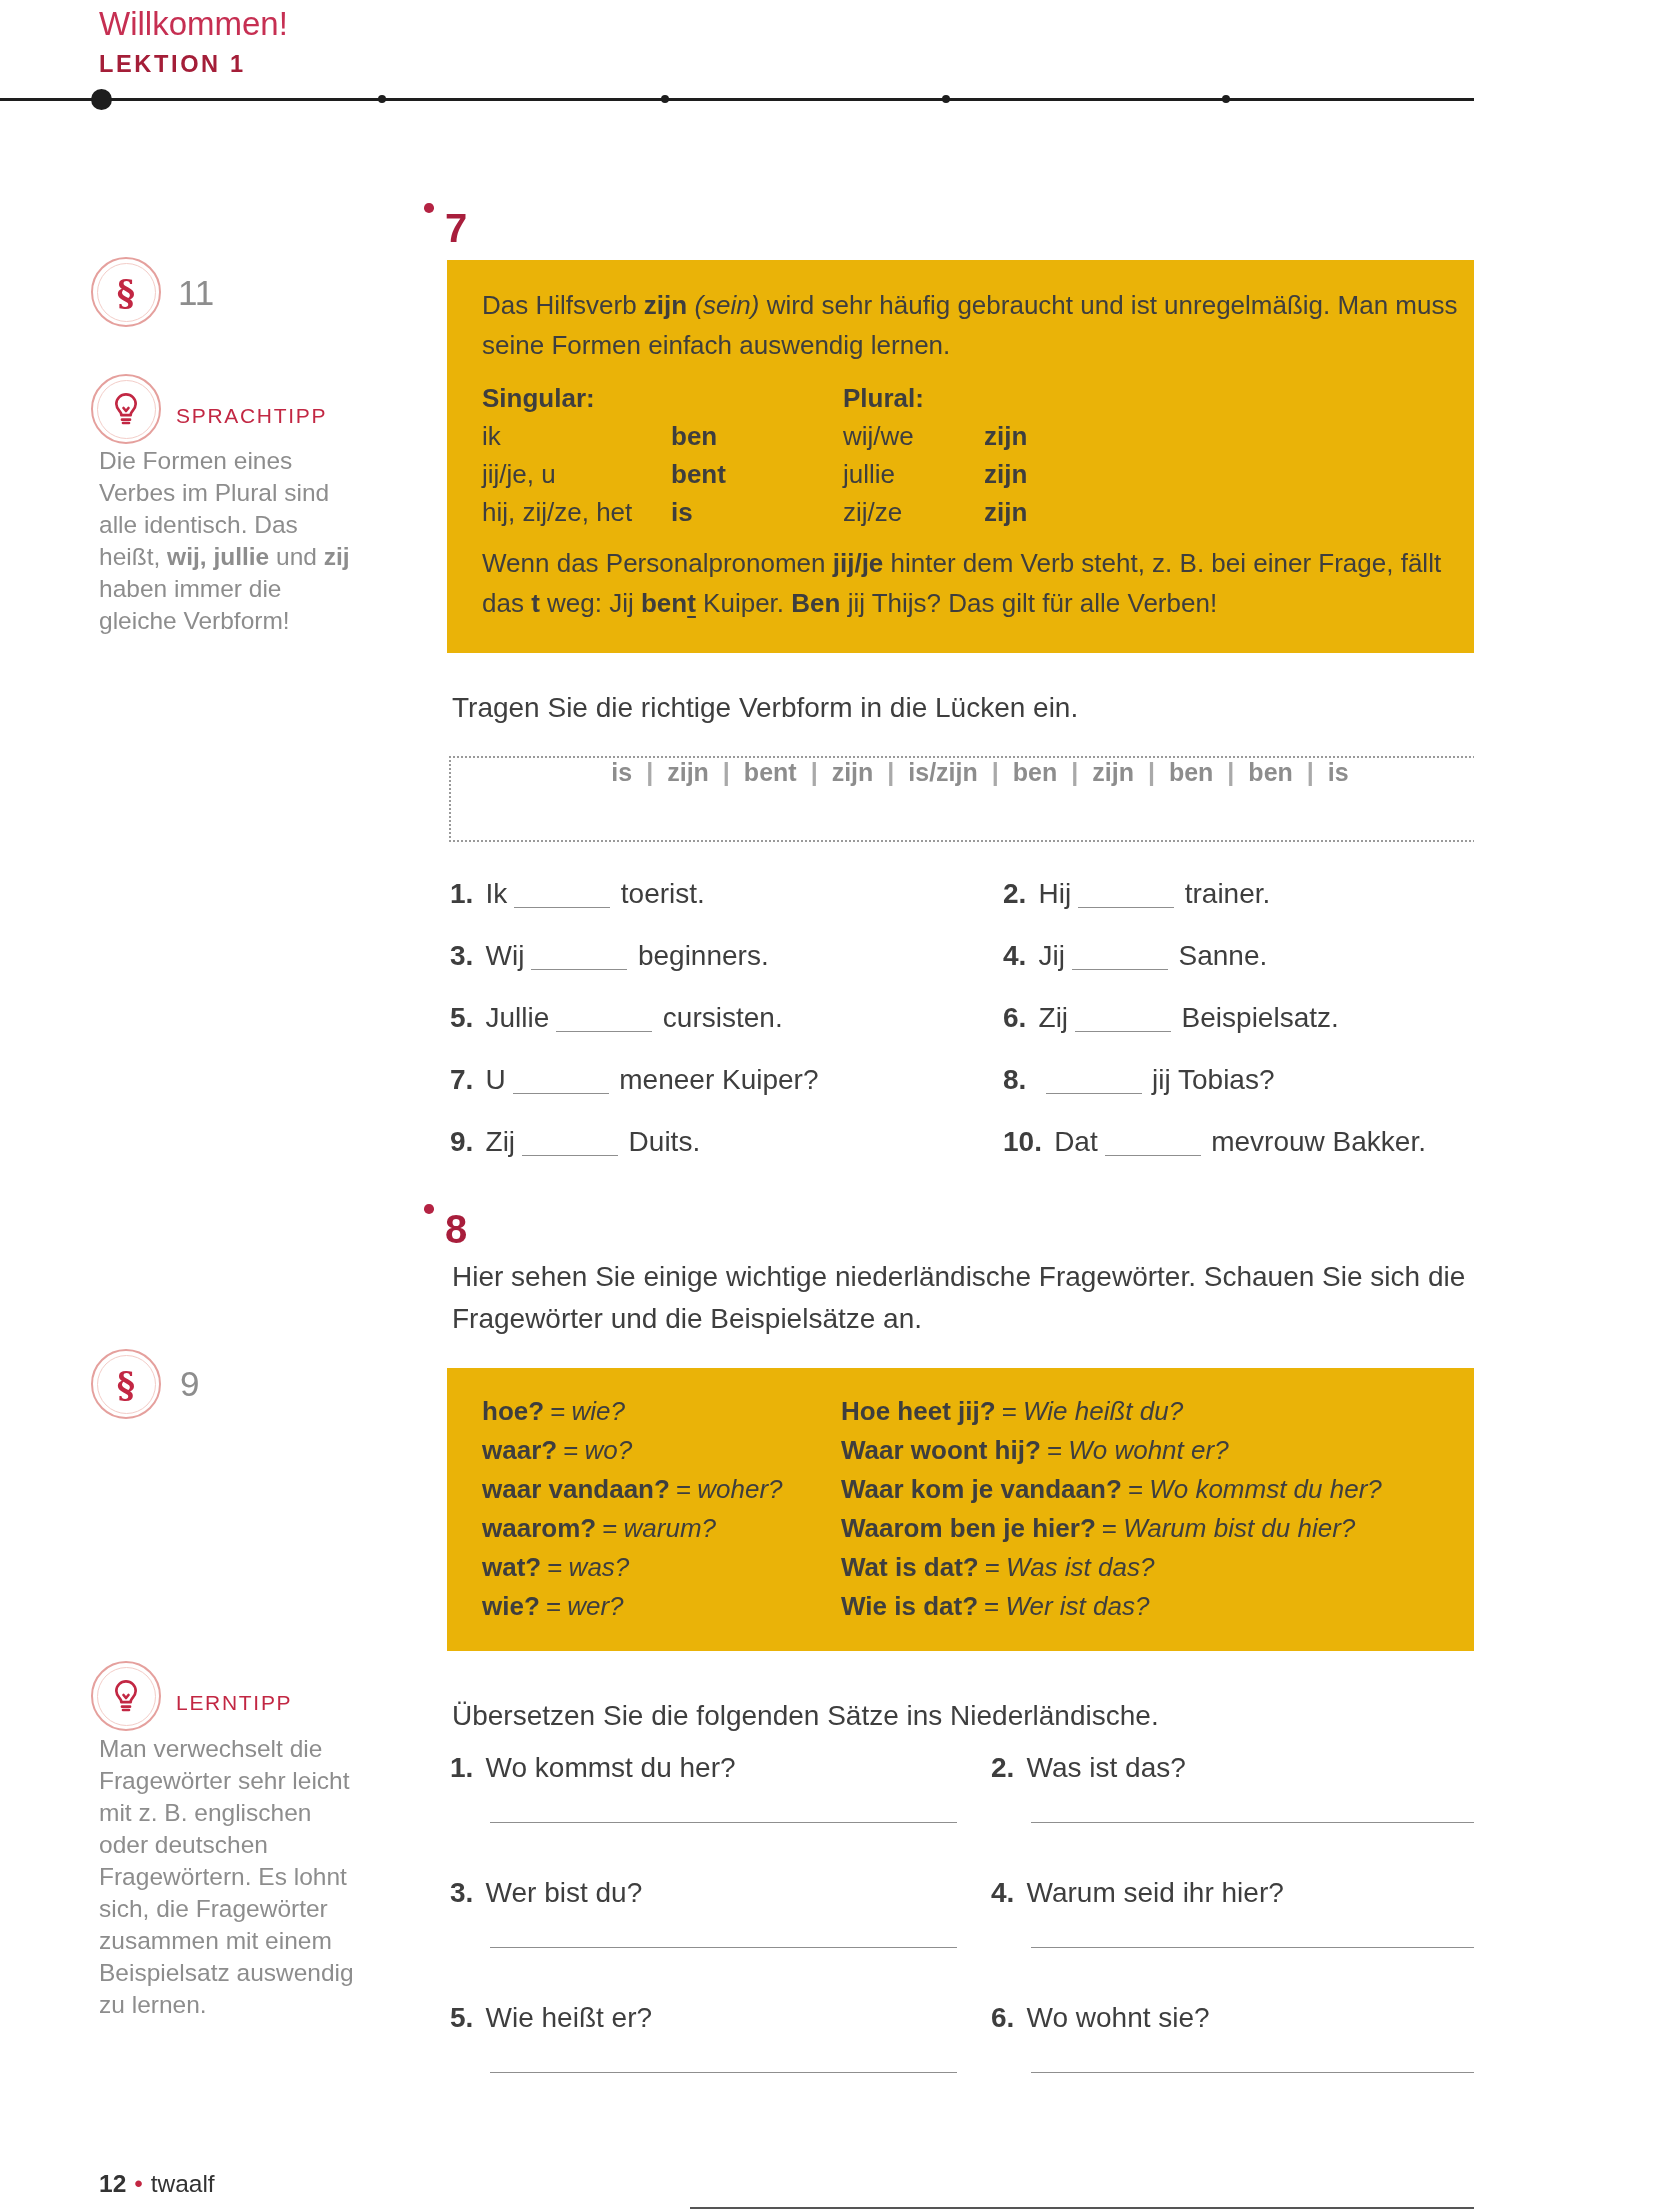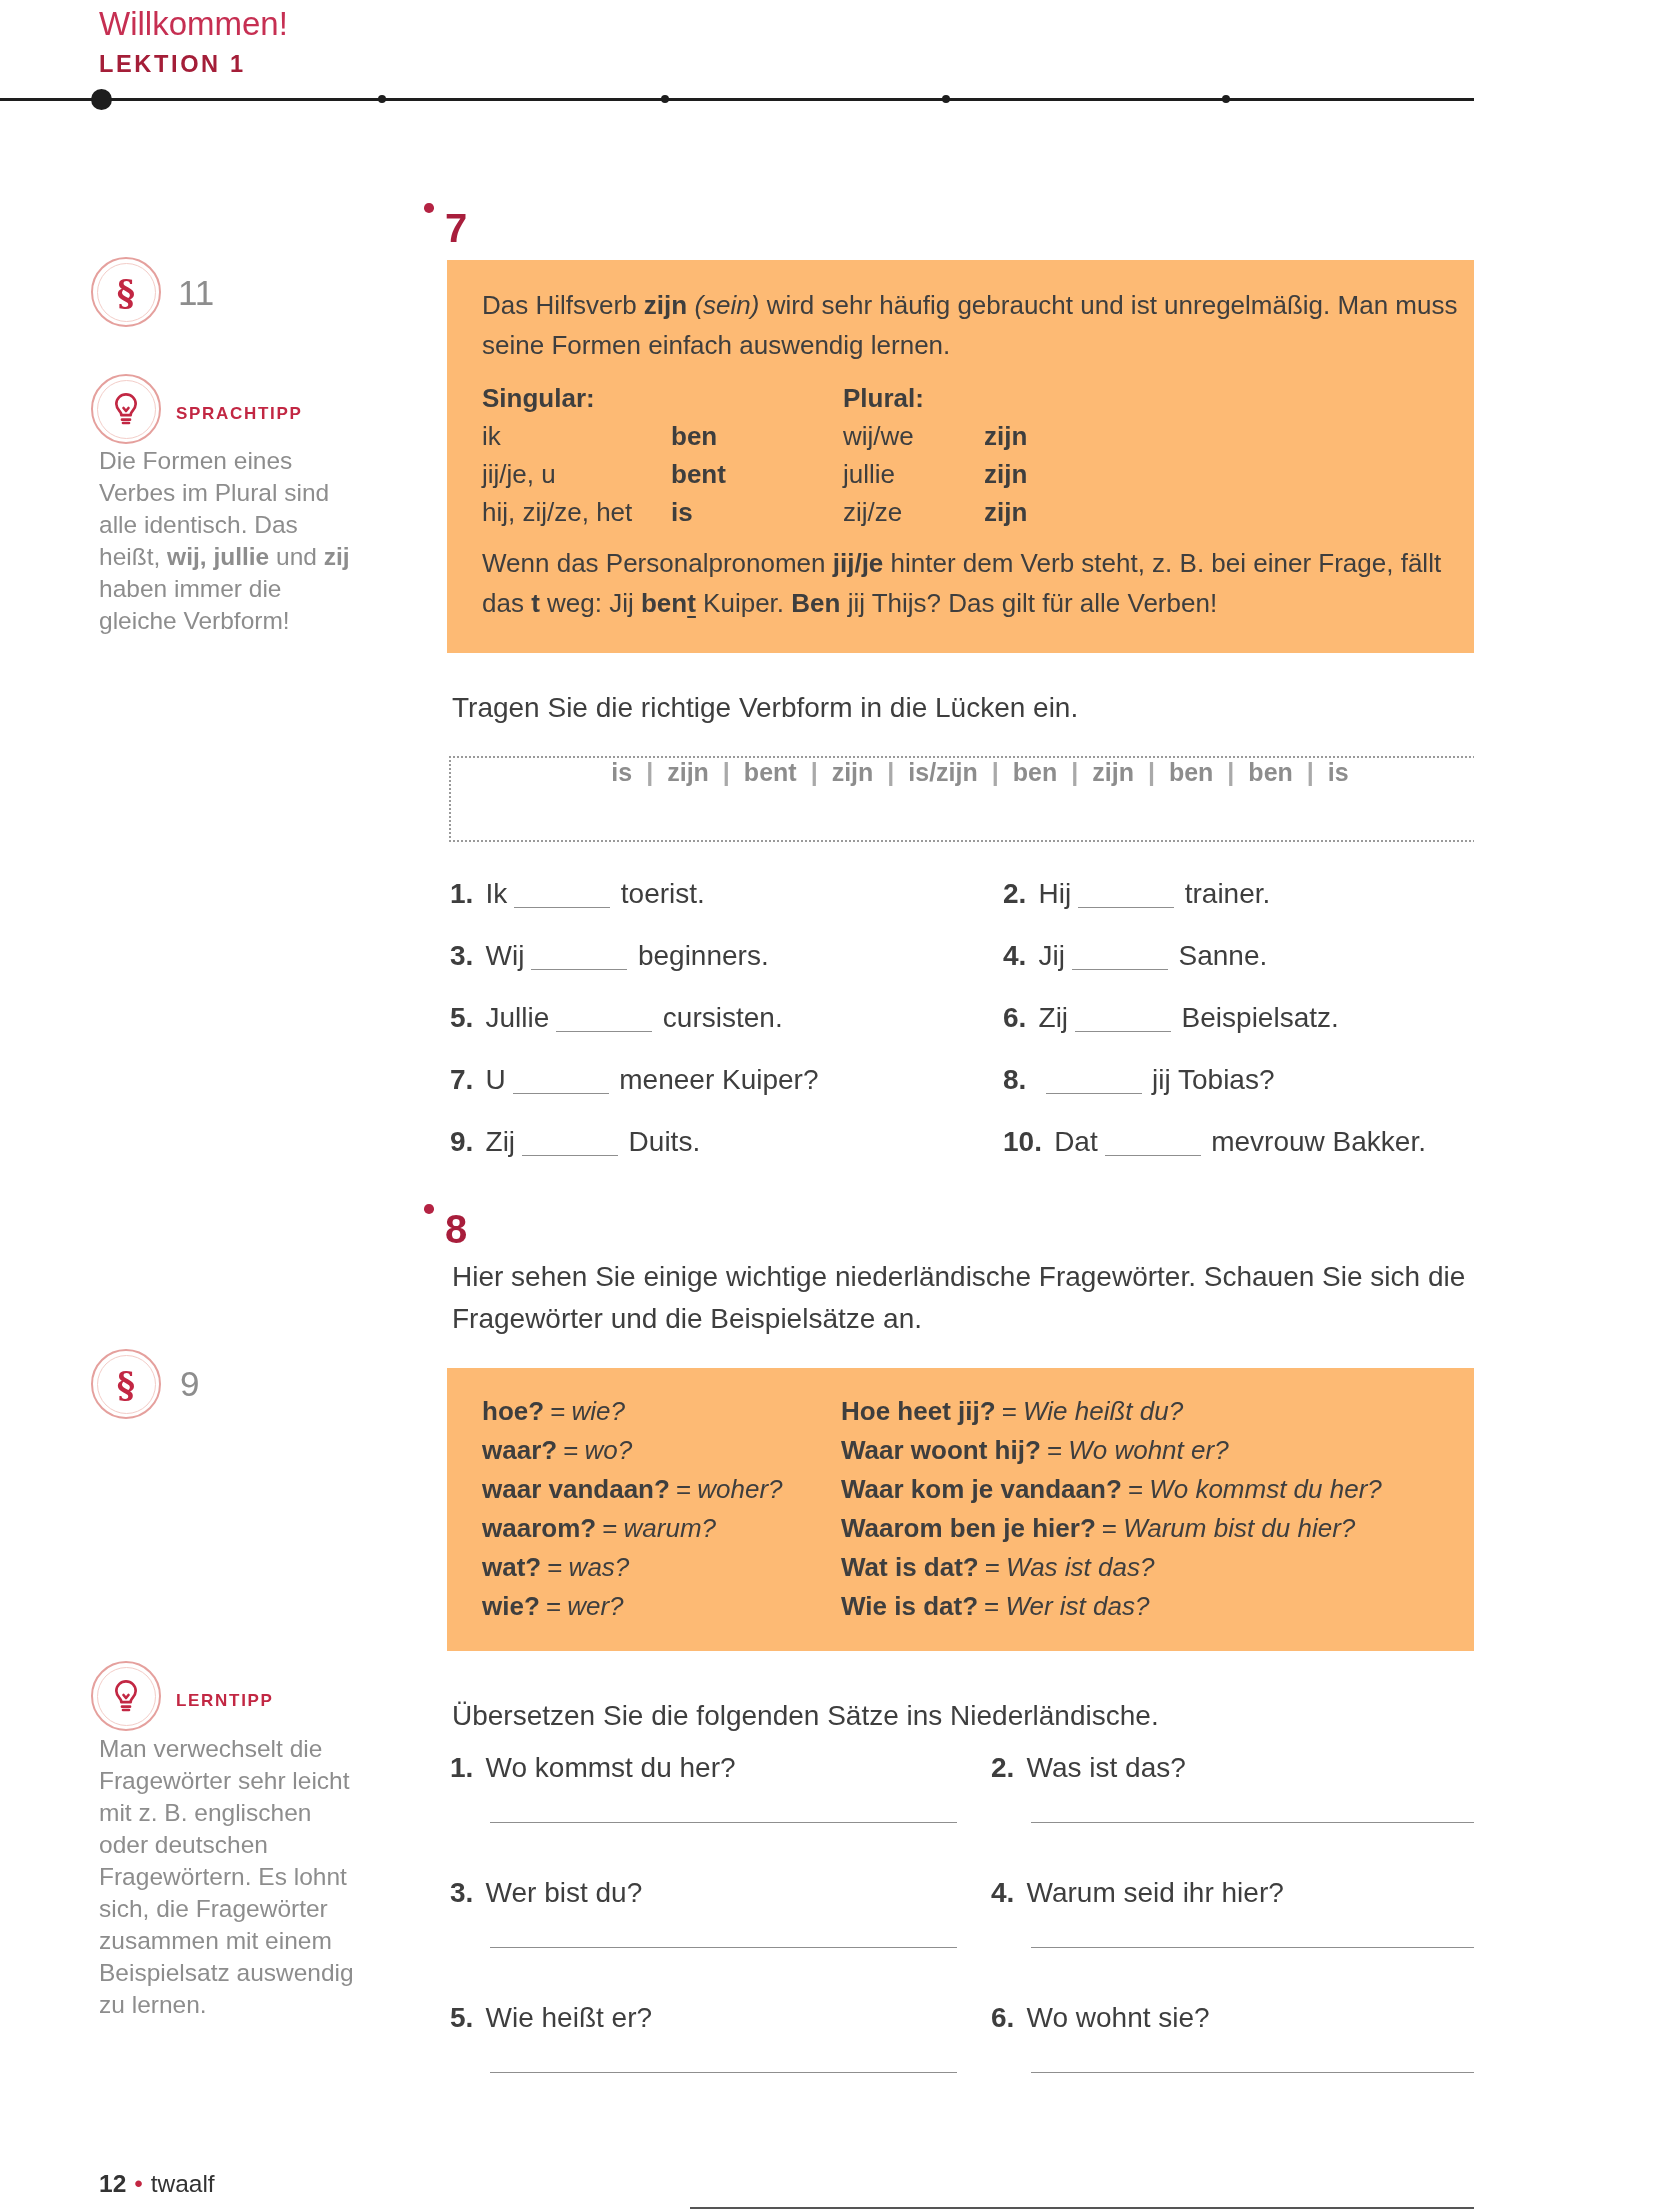--- a/index.html
+++ b/index.html
@@ -21,26 +21,26 @@
   
   .exdot { width:9.6px; height:9.6px; border-radius:50%; background:#b42343; }
   .exnum { font-size:40px; font-weight:bold; color:#a81e3c; line-height:1; }
 
   
   .ring { width:70px; height:70px; border:2.2px solid #e5a09d; border-radius:50%;
           display:flex; align-items:center; justify-content:center; background:#fff; }
   .ring::after { content:""; position:absolute; inset:3.5px; border:1.3px solid #f3cdc8; border-radius:50%; }
   .para-glyph { color:#c22743; font-family:"DejaVu Serif", serif; font-size:35px; font-weight:bold; }
   .secnum { font-size:35px; color:#8d8d8d; }
-  .tiplabel { font-size:17px; font-weight:bold; color:#c22743; letter-spacing:1.7px; }
+  .tiplabel { font-size:21px; font-weight:normal; color:#c22743; letter-spacing:1.7px; }
   .side-text { font-size:24.5px; line-height:32px; color:#8d8d8d; width:262px; }
   .side-text b { font-weight:bold; color:#8d8d8d; }
 
   
-  .pinkbox { background:#fdba74; padding:24.5px 35px; }
+  .pinkbox { background:#eab308; padding:24.5px 35px; }
   .pinkbox p { font-size:26px; line-height:40px; color:#3e3e3e; }
   .pinkbox .note { margin-top:12.2px; }
   .vtable { display:grid; grid-template-columns:189px 172px 141px auto; margin-top:14px;
             font-size:26px; line-height:38px; color:#3e3e3e; }
   .vtable .hdr { font-weight:bold; }
   .c13 { grid-column:1 / 3; }
   .c35 { grid-column:3 / 5; }
   .vb { font-weight:bold; }
   .ul { text-decoration:underline; text-underline-offset:3.5px; }
 

